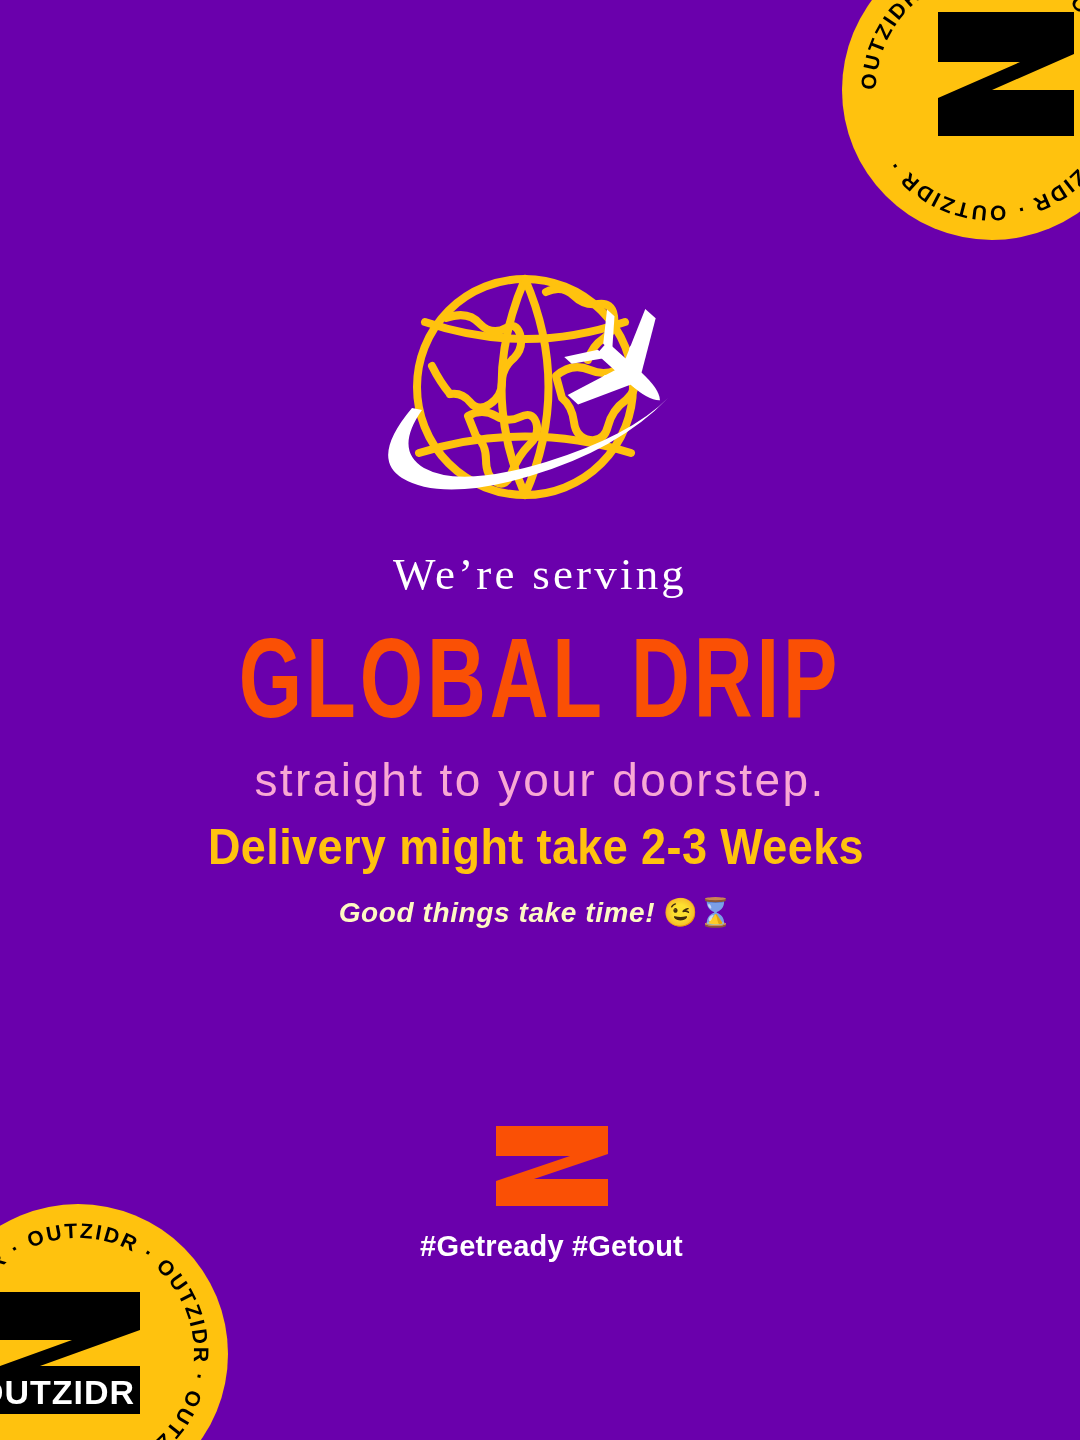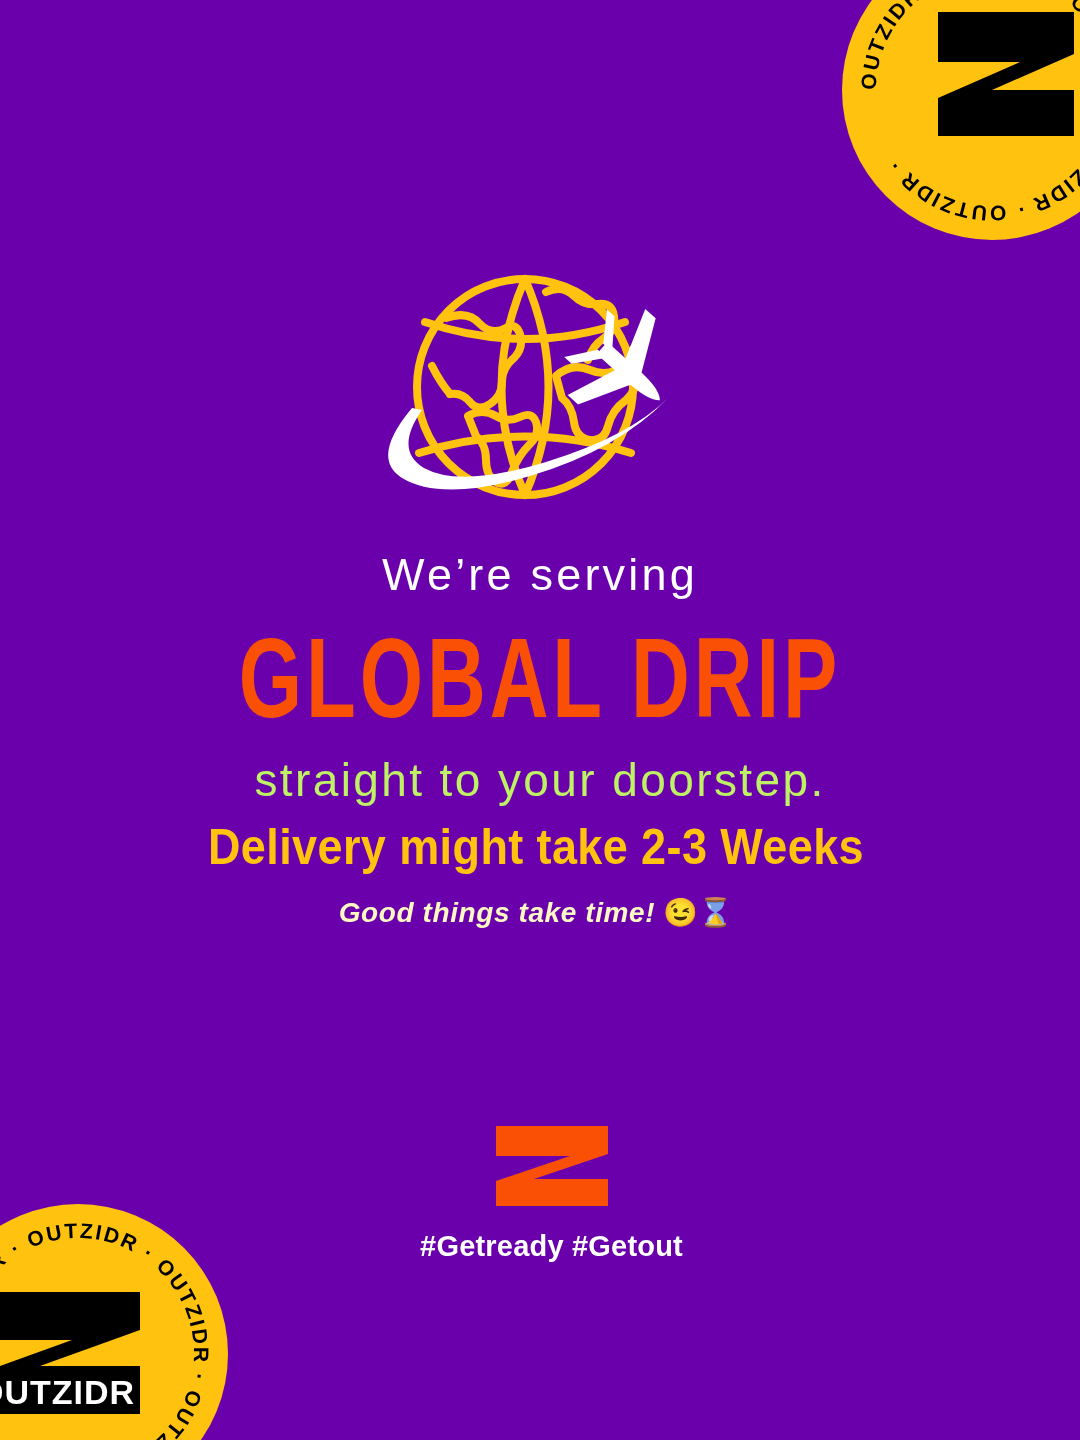--- a/index.html
+++ b/index.html
@@ -70,33 +70,34 @@
     top: 548px;
     text-align: center;
   }
   .line-serving {
     color: #FFFFFF;
     font-size: 45px;
     font-weight: 300;
     letter-spacing: 3.2px;
     line-height: 1.18;
     margin: 0;
+    font-family: Liberation Serif, serif;
   }
   .line-headline {
     color: #FA5005;
     font-size: 84px;
     font-weight: bold;
     letter-spacing: 4px;
     line-height: 1.12;
     margin: 14px 0 6px 0;
     transform: scaleY(1.34) scaleX(0.97);
     transform-origin: center top;
   }
   .line-doorstep {
-    color: #bef264;
+    color: #f9a8d4;
     font-size: 46px;
     font-weight: 300;
     letter-spacing: 2.4px;
     line-height: 1.18;
     margin: 44px 0 16px 0;
   }
 
   .delivery-block {
     position: absolute;
     left: 0;

